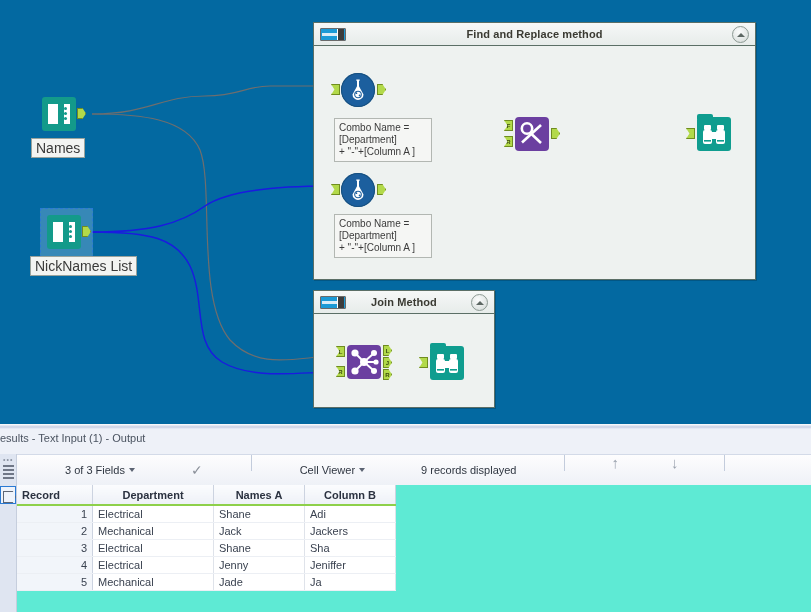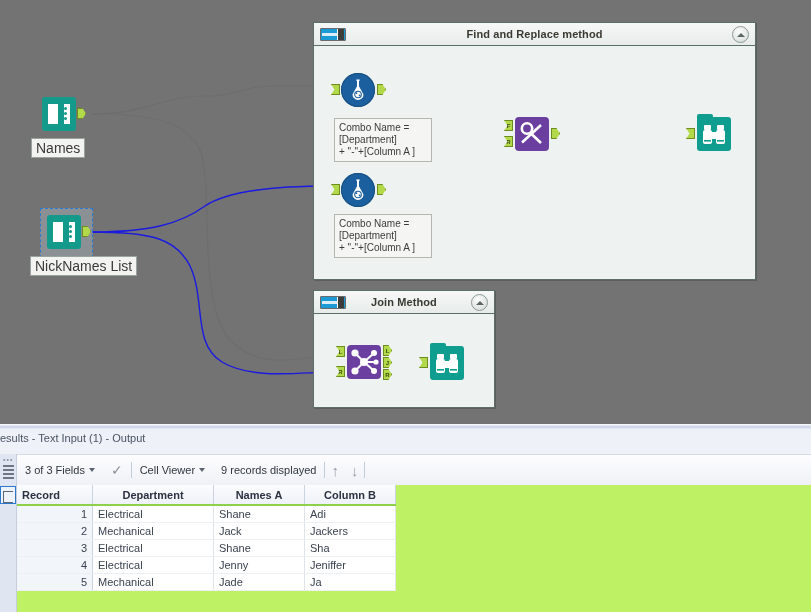--- a/index.html
+++ b/index.html
@@ -6,21 +6,21 @@
   body{
     width:811px;height:612px;overflow:hidden;
     background:#ffffff;
     font-family:"Liberation Sans", sans-serif;
     font-size:11px;color:#333;
     -webkit-font-smoothing:antialiased;
   }
   #app{position:relative;width:811px;height:612px;}
 
   
-  #canvas{position:absolute;left:0;top:0;width:811px;height:424px;background:#737373;overflow:hidden;}
+  #canvas{position:absolute;left:0;top:0;width:811px;height:424px;background:#0369a1;overflow:hidden;}
   #wires{position:absolute;left:0;top:0;width:811px;height:424px;}
 
   
   .container{
     position:absolute;
     background:#eef2f0;
     border:1px solid #5b6f66;
     box-shadow:1px 1px 0 rgba(0,0,0,.18);
     box-sizing:border-box;
   }
@@ -129,39 +129,39 @@
 
   
   #results{position:absolute;left:0;top:424px;width:811px;height:188px;background:#eef1f8;}
   .res-sep{position:absolute;left:0;top:0;width:811px;height:5px;
     background:linear-gradient(to bottom,#ffffff 0%,#c8d0e4 60%,#eef1f8 100%);}
   .res-title{position:absolute;left:0;top:8px;font-size:11px;color:#4a5360;white-space:nowrap;}
   .res-toolbar{
     position:absolute;left:0;top:30px;width:811px;height:30px;
     background:linear-gradient(to bottom,#fdfdfe 0%,#eef1f7 100%);
     border-top:1px solid #d3dae8;border-bottom:1px solid #cdd5e4;
-    display:flex;align-items:center;
+    display:flex;gap:40px;
   }
   .tb-item{display:flex;align-items:center;gap:4px;font-size:11px;color:#2f3641;padding:0 8px;height:100%;}
   .tb-sep{width:1px;height:16px;background:#c3ccdc;}
   .caret{width:0;height:0;border-left:3.5px solid transparent;border-right:3.5px solid transparent;border-top:4px solid #5b6372;}
   .check{color:#8a9099;font-size:14px;line-height:1;}
   .arrow{color:#9aa2ae;font-size:15px;line-height:1;padding:0 6px;}
 
   
   .rail{position:absolute;left:0;top:30px;width:16px;height:158px;background:#dfe5f1;border-right:1px solid #c6cedd;}
   .rail-dots{position:absolute;left:3px;top:3px;font-size:7px;color:#8c93a2;letter-spacing:1px;line-height:5px;}
   .rail-grid{position:absolute;left:3px;top:11px;width:11px;height:14px;
     background:repeating-linear-gradient(to bottom,#6f7787 0 2px,transparent 2px 4px);}
   .rail-sel{position:absolute;left:0px;top:32px;width:16px;height:18px;border:1px solid #2a7ad4;background:#eef3fb;box-sizing:border-box;}
   .rail-hex{position:absolute;left:2px;top:4px;width:11px;height:10px;border:1px solid #5d6675;
     clip-path:polygon(0 0,75% 0,100% 50%,75% 100%,0 100%);}
 
   
-  .grid-wrap{position:absolute;left:17px;top:61px;width:794px;height:127px;background:#bef264;overflow:hidden;}
+  .grid-wrap{position:absolute;left:17px;top:61px;width:794px;height:127px;background:#5eead4;overflow:hidden;}
   table.grid{border-collapse:collapse;font-size:11px;table-layout:fixed;}
   table.grid th{
     background:linear-gradient(to bottom,#fbfcfe 0%,#eef1f7 100%);
     border-right:1px solid #ccd3e0;border-bottom:2px solid #8ed04a;
     height:19px;font-weight:bold;color:#2b3240;text-align:center;padding:0 5px;
   }
   table.grid th.rec{text-align:left;}
   table.grid td{
     border-right:1px solid #dfe3ea;border-bottom:1px solid #eceff4;
     height:16px;padding:0 5px;color:#3a4250;background:#fff;white-space:nowrap;

